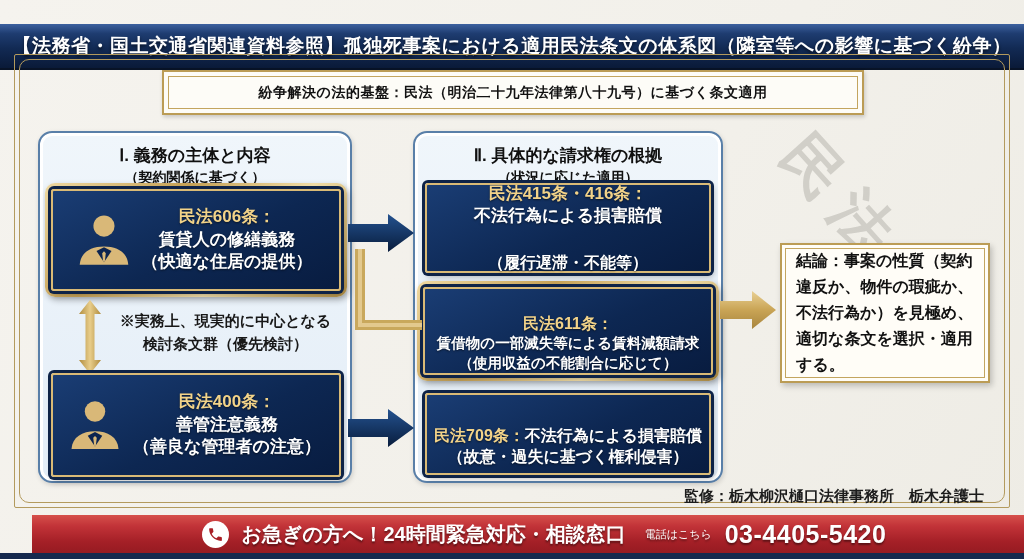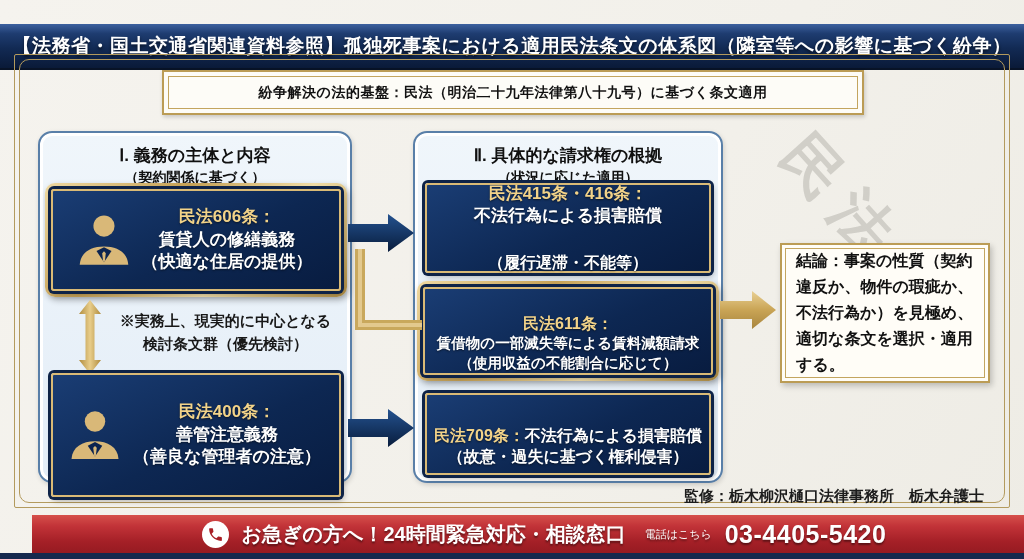--- a/index.html
+++ b/index.html
@@ -50,21 +50,21 @@
     text-shadow:0 1px 2px rgba(0,0,0,.55); }
   .art { color:#f2d389; }
   .gold-frame { position:absolute; border-radius:10px; padding:6px;
     background: linear-gradient(135deg,#efd9a2 0%, #c6a155 35%, #f0dca6 65%, #b28f45 100%);
     box-shadow: 2px 3px 6px rgba(0,0,0,.3); }
   .gold-frame .navy-box { width:100%; height:100%; }
 
   .icon-wrap { width:76px; display:flex; align-items:center; justify-content:center; flex:none; }
 
   .box-606 { left:45px; top:183px; width:302px; height:114px; }
-  .box-400 { position:absolute; left:51px; top:373px; width:290px; height:124px; }
+  .box-400 { position:absolute; left:51px; top:373px; width:290px; height:104px; }
   .box-415 { position:absolute; left:425px; top:183px; width:286px; height:90px; }
   .box-611 { left:417px; top:281px; width:302px; height:100px; }
   .box-709 { position:absolute; left:425px; top:393px; width:286px; height:82px; }
 
   .fs17 { font-size:17px; } .fs16 { font-size:16px;margin-top:24px; } .fs15 { font-size:14.5px; }
 
   
   .updown-arrow { position:absolute; left:78px; top:299px; }
   .note { position:absolute; left:103px; top:309px; width:245px; text-align:center;
     font-size:15px; font-weight:700; color:#181818; line-height:1.55; }

